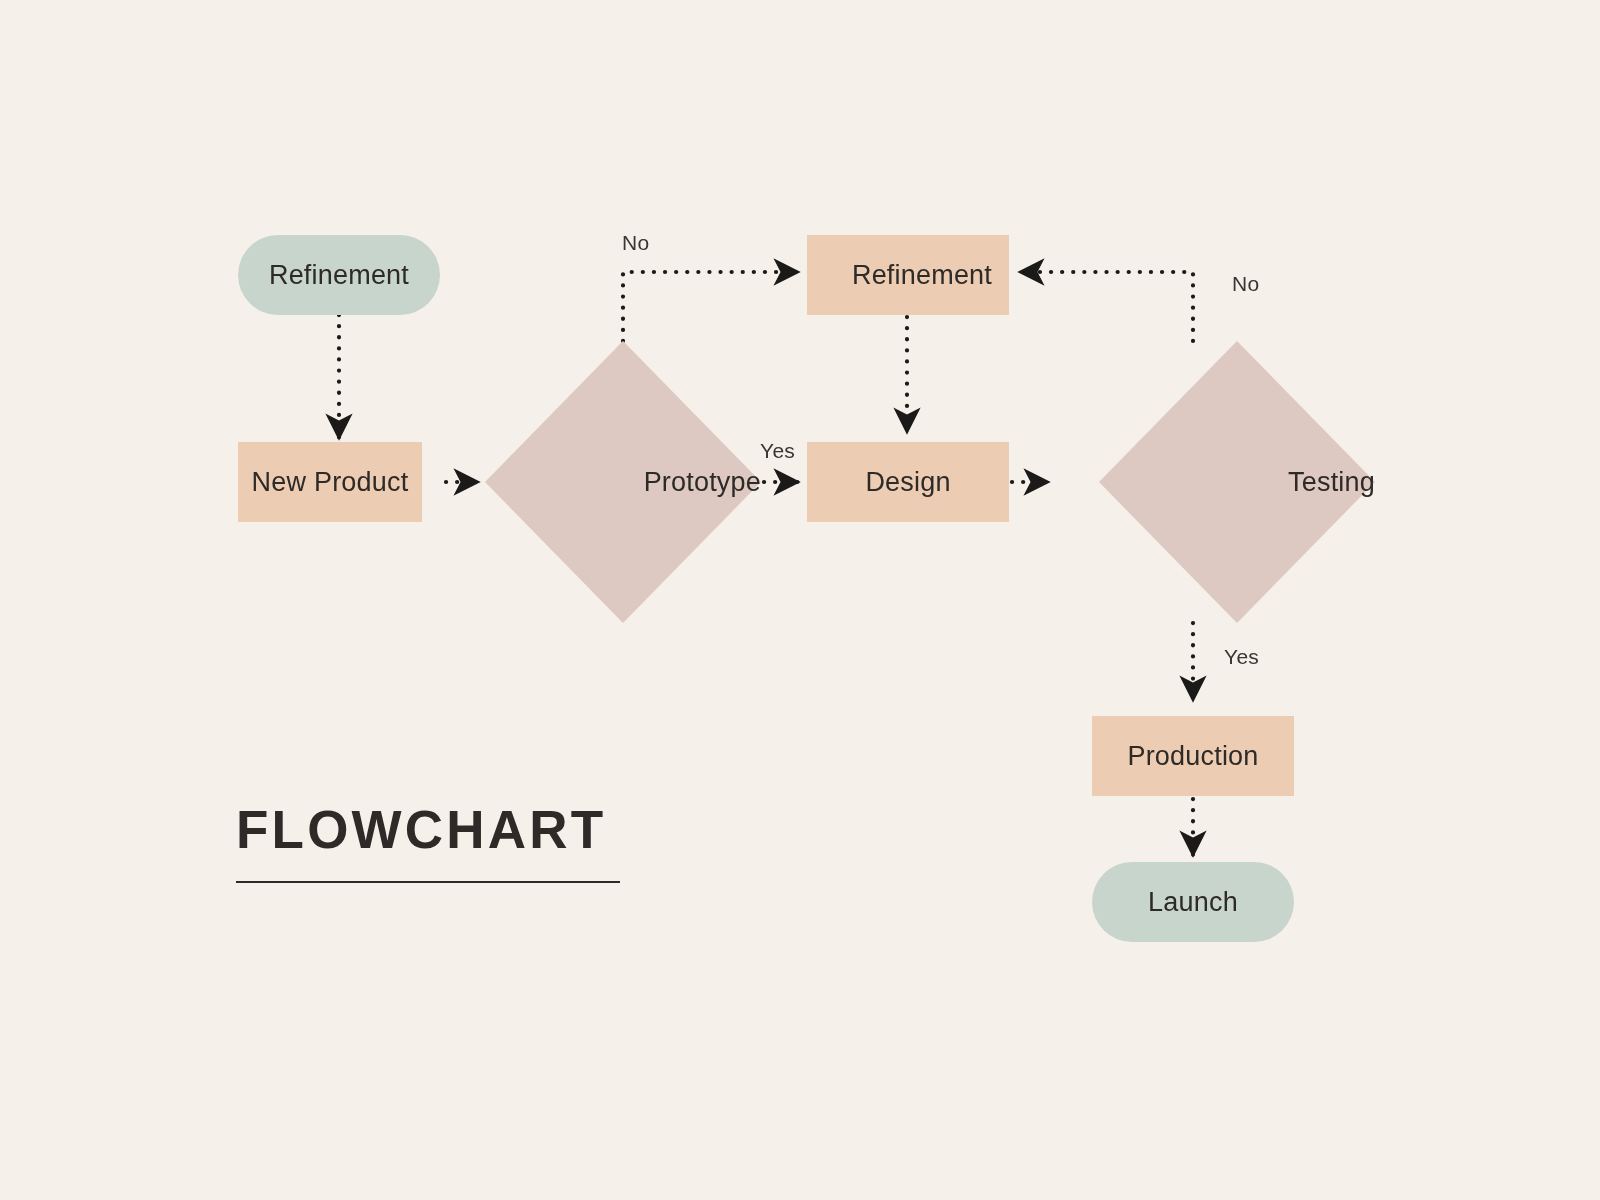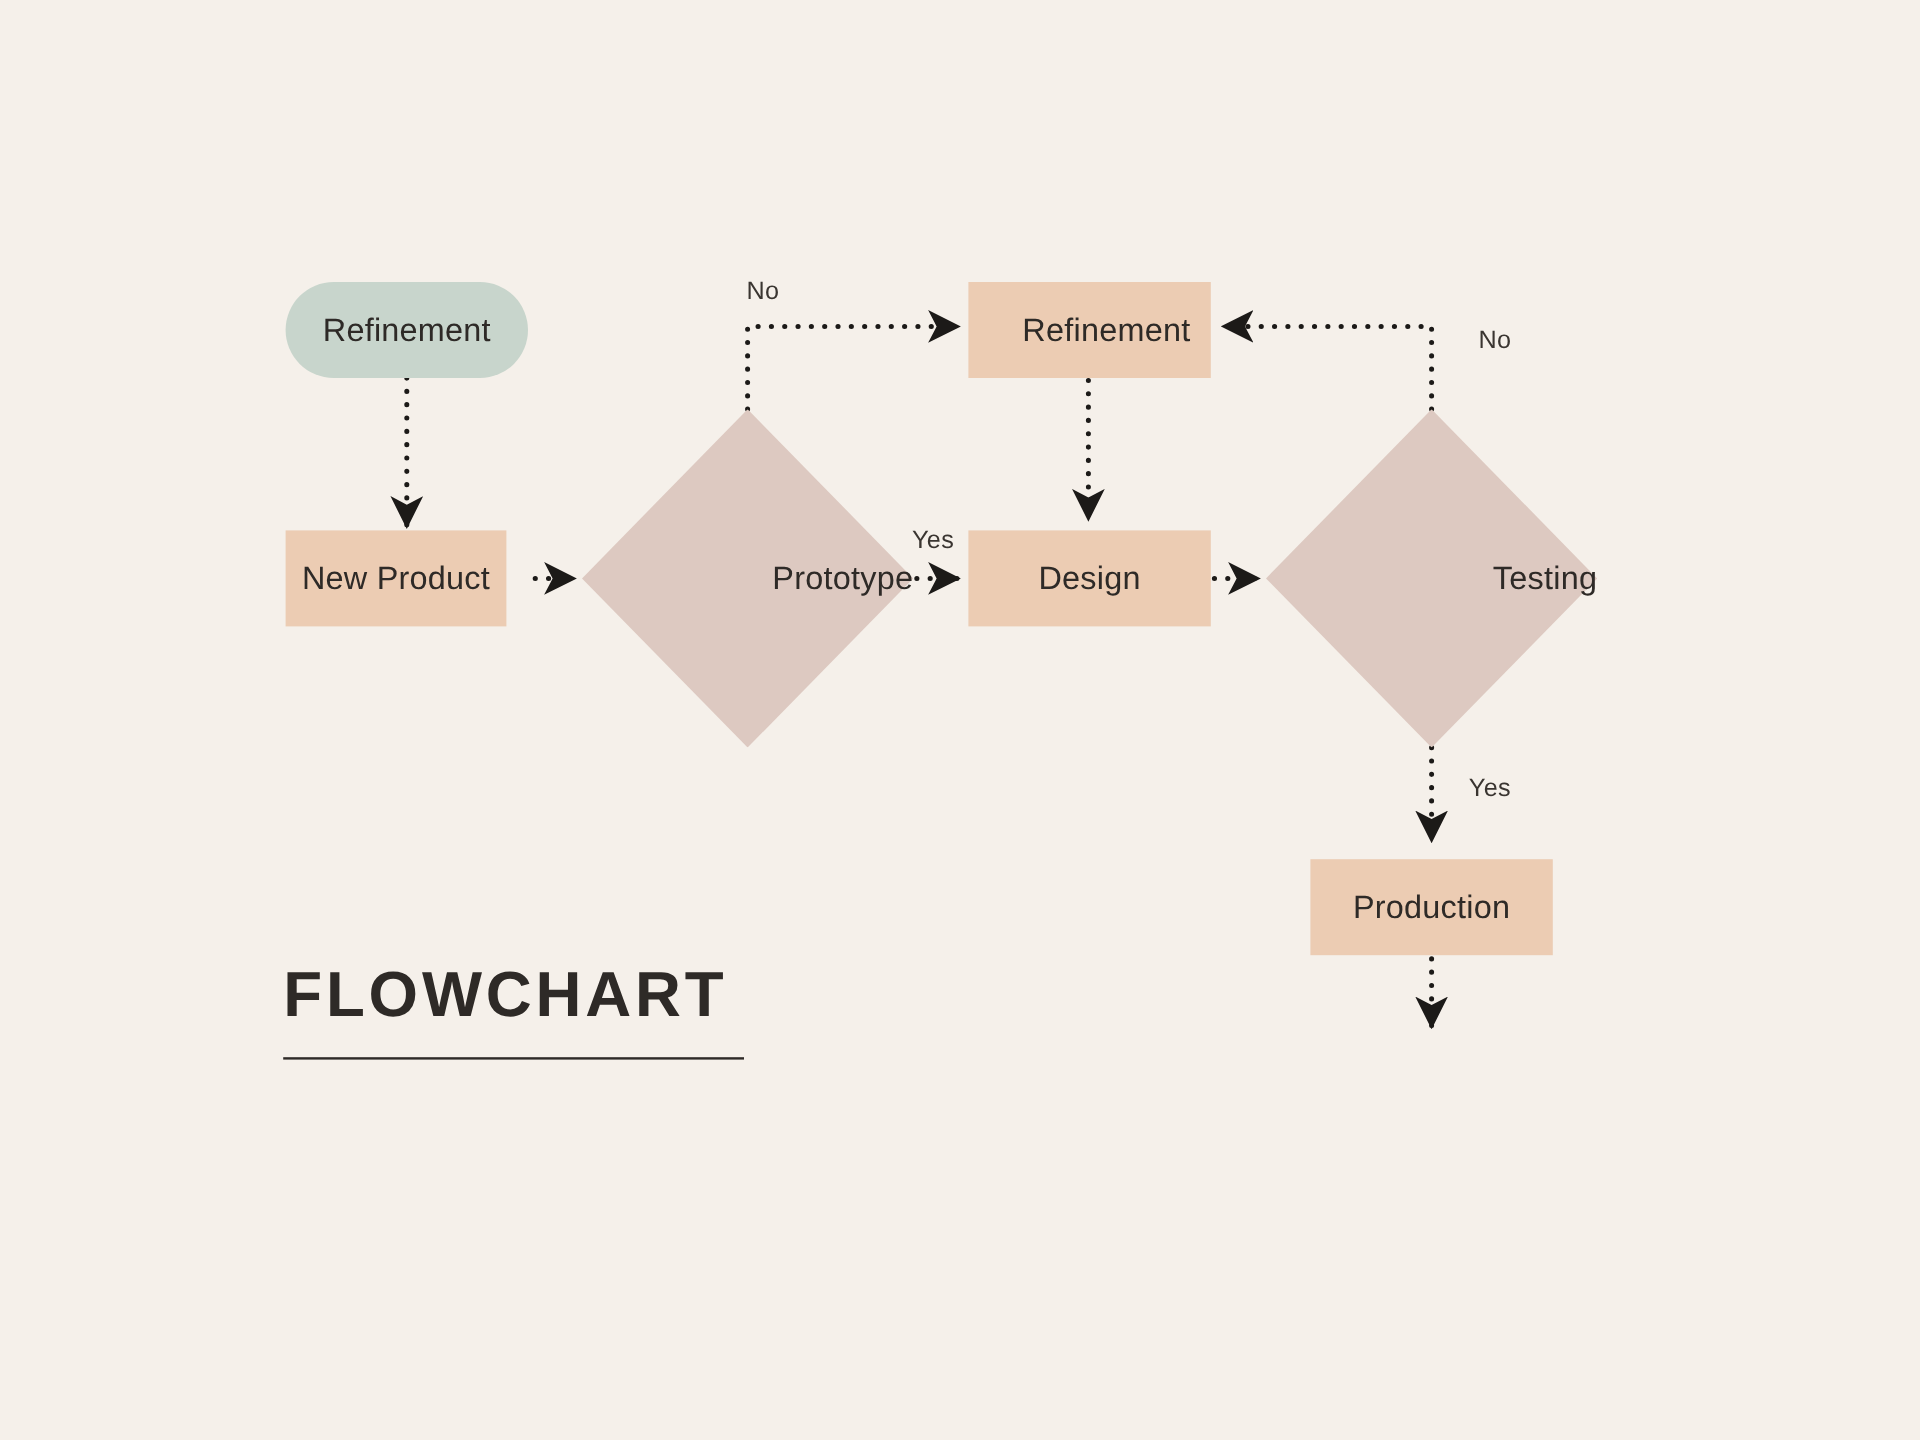--- a/index.html
+++ b/index.html
@@ -160,29 +160,32 @@
   </div>
 
   <div class="node node-process" style="left:807px; top:235px; width:202px; height:80px;padding-left:28px;">
     <span>Refinement</span>
   </div>
 
   <div class="node node-process" style="left:807px; top:442px; width:202px; height:80px;">
     <span>Design</span>
   </div>
 
-  <div class="node-decision-wrap" style="left:1055px; top:341px; width:276px; height:282px;">
+  <div class="node-decision-wrap" style="left:1099px; top:341px; width:276px; height:282px;">
     <div class="diamond-shape"></div>
     <span class="diamond-label">Testing</span>
   </div>
 
   <div class="node node-process" style="left:1092px; top:680px; width:202px; height:80px;margin-top:36px;">
     <span>Production</span>
   </div>
 
+  <div class="node node-terminator" style="left:1092px; top:862px; width:202px; height:80px;">
+    <span>Launch</span>
+  </div>
 
   <div class="edge-label" style="left:622px; top:232px;">No</div>
 
   <div class="edge-label" style="left:760px; top:440px;">Yes</div>
 
   <div class="edge-label" style="left:1232px; top:273px;">No</div>
 
   <div class="edge-label" style="left:1224px; top:646px;">Yes</div>
 
   <div id="title-block">

